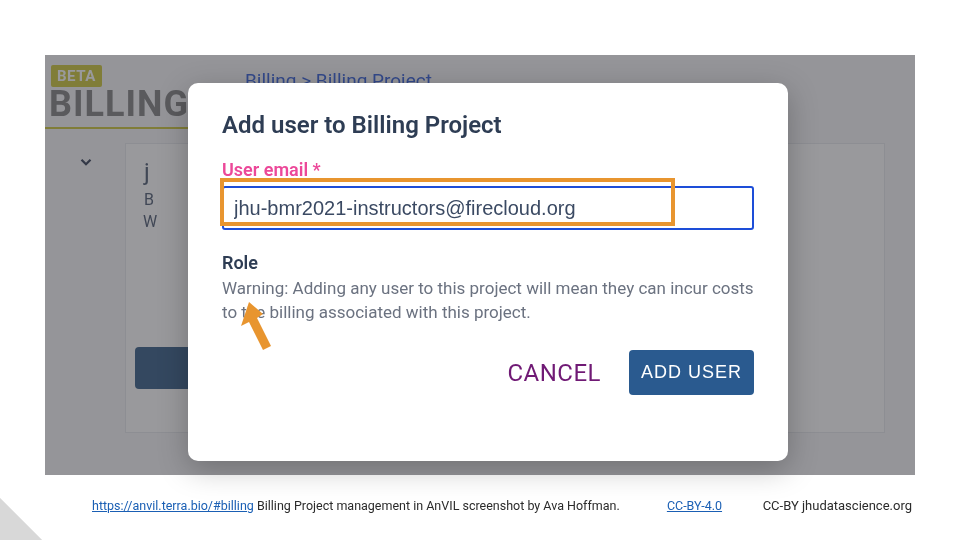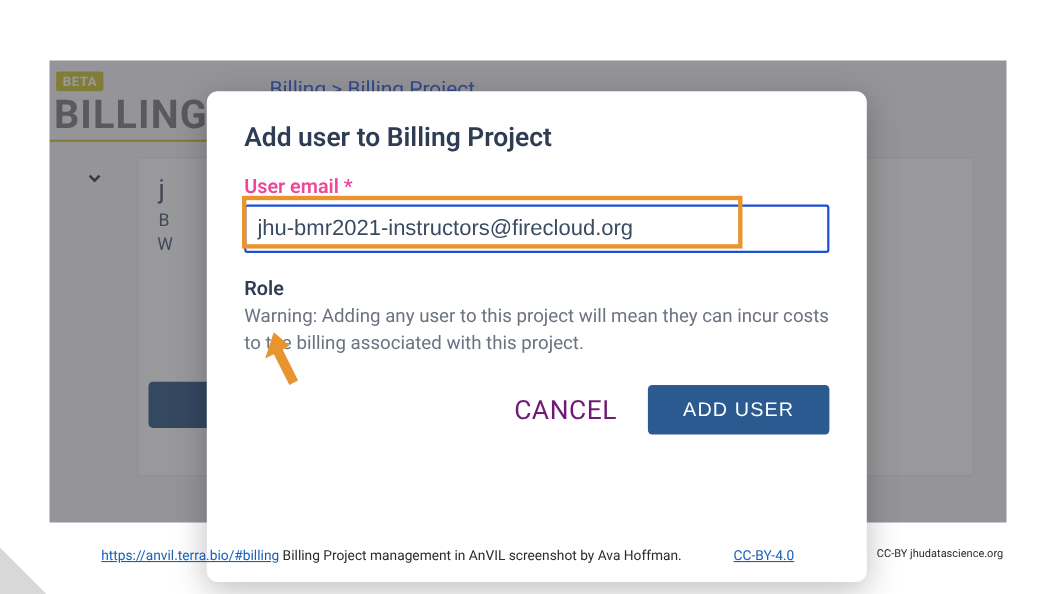--- a/index.html
+++ b/index.html
@@ -1,50 +1,50 @@
 <!DOCTYPE html>
 <html><head>
 <meta charset="utf-8">
 <style>
   * { box-sizing: border-box; margin: 0; padding: 0; }
   html, body { width: 960px; height: 540px; font-family: -apple-system, BlinkMacSystemFont, "Segoe UI", Roboto, sans-serif; overflow: hidden; background: #fff; }
   .stage { position: relative; width: 960px; height: 540px; }
   .app-area { position: absolute; left: 45px; top: 55px; width: 870px; height: 420px; background: #f6f7f9; overflow: hidden; }
   .dim-overlay { position: absolute; left: 45px; top: 55px; width: 870px; height: 420px; background: rgba(70,70,75,0.55); }
-  .beta { position: absolute; left: 6px; top: 10px; background: #c8c022; color: #fff; font-size: 12px; font-weight: 700; padding: 2px 6px; border-radius: 2px; letter-spacing: 0.5px; }
+  .beta { position: absolute; left: 6px; top: 10px; background: #c8c022; color: #fff; font-size: 15px; font-weight: 700; padding: 2px 6px; border-radius: 2px; letter-spacing: 0.5px; }
   .billing-title { position: absolute; left: 4px; top: 28px; font-size: 36px; font-weight: 700; color: #737373; letter-spacing: 1px; }
   .breadcrumb { position: absolute; left: 200px; top: 14px; font-size: 19px; color: #1d4ed8; font-weight: 400; }
   .accent-line { position: absolute; left: 0; top: 72px; width: 300px; height: 2px; background: #c8c022; }
   .chev { position: absolute; left: 32px; top: 98px; color: #1f2a44; }
   .panel { position: absolute; left: 80px; top: 88px; width: 760px; height: 290px; background: #fff; border: 1px solid #e4e6eb; }
   .panel-title { position: absolute; left: 18px; top: 14px; font-size: 24px; color: #3b4a63; font-weight: 400; }
   .panel-sub { position: absolute; left: 18px; top: 46px; font-size: 16px; color: #3b4a63; }
   .panel-sub2 { position: absolute; left: 17px; top: 68px; font-size: 16px; color: #3b4a63; }
   .blue-btn { position: absolute; left: 90px; top: 292px; width: 420px; height: 42px; background: #1f4c7a; border-radius: 4px; }
 
-  .modal { position: absolute; left: 188px; top: 83px; width: 600px; height: 446px; background: #fff; border-radius: 10px; box-shadow: 0 8px 30px rgba(0,0,0,0.25); padding: 28px 34px; }
+  .modal { position: absolute; left: 188px; top: 83px; width: 600px; height: 378px; background: #fff; border-radius: 10px; box-shadow: 0 8px 30px rgba(0,0,0,0.25); padding: 28px 34px; }
   .modal h2 { font-size: 24px; color: #2e3d54; font-weight: 600; margin-bottom: 20px; }
   .field-label { font-size: 18px; color: #ec4899; font-weight: 600; margin-bottom: 6px; display: block; }
   .email-wrap { display: flex; align-items: stretch; margin-bottom: 22px; }
   .email-input { flex: 1; height: 44px; border: 2px solid #1d4ed8; border-radius: 3px; font-size: 20px; color: #3b4a63; padding: 0 10px; background: #fff; outline: none; }
   .email-hl { position: absolute; left: 32px; top: 95px; width: 455px; height: 48px; border: 4px solid #e8952f; pointer-events: none; }
   .role-label { font-size: 18px; color: #2e3d54; font-weight: 600; margin-bottom: 4px; display: block; }
   .role-row { display: flex; align-items: center; gap: 8px; color: #5a6476; font-size: 18px; margin-bottom: 12px; position: relative; }
   .checkbox { width: 20px; height: 20px; background: #2f5d9e; border-radius: 2px; display: flex; align-items: center; justify-content: center; }
   .checkbox svg { width: 14px; height: 14px; }
   .check-hl { position: absolute; left: -6px; top: -6px; width: 32px; height: 32px; border: 4px solid #e8952f; pointer-events: none; }
   .arrow { position: absolute; left: 237px; top: 294px; pointer-events: none; z-index: 10; }
   .warning { font-size: 17px; color: #6b7280; line-height: 1.4; margin-bottom: 24px; }
   .actions { display: flex; justify-content: flex-end; align-items: center; gap: 22px; }
   .cancel { color: #701a75; font-size: 24px; font-weight: 400; letter-spacing: 0.5px; cursor: pointer; padding: 10px 6px; }
-  .adduser { background: #2a5a8f; color: #fff; font-size: 18px; font-weight: 500; letter-spacing: 1px; padding: 12px 32px; border-radius: 4px; cursor: pointer; border: none; }
+  .adduser { background: #2a5a8f; color: #fff; font-size: 18px; font-weight: 500; letter-spacing: 1px; padding: 12px 12px; border-radius: 4px; cursor: pointer; border: none; }
 
   .caption { position: absolute; left: 48px; top: 498px; width: 870px; font-size: 12.5px; color: #2b2b2b; }
   .caption a { color: #1a5fb4; text-decoration: underline; padding-left: 44px; }
-  .cc-right { position: absolute; right: 48px; top: 498px; font-size: 10px; color: #2b2b2b; }
+  .cc-right { position: absolute; right: 48px; top: 498px; font-size: 13px; color: #2b2b2b; }
   .corner { position: absolute; left: 0; bottom: 0; width: 60px; height: 60px; }
 </style>
 </head>
 <body>
 
 <div class="stage">
 
   <div class="app-area">
     <div class="beta">BETA</div>
     <div class="billing-title">BILLING</div>

